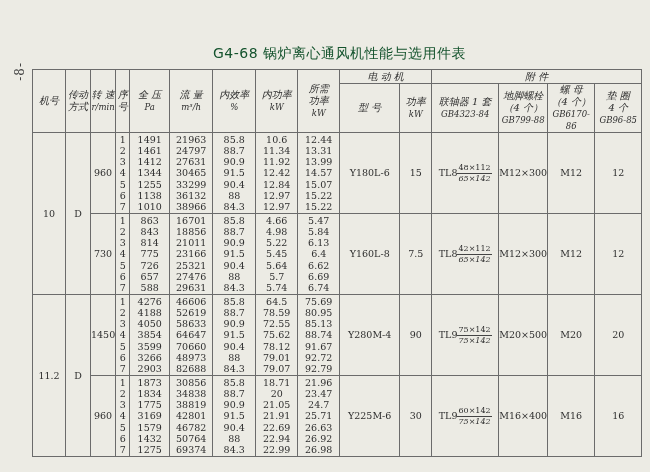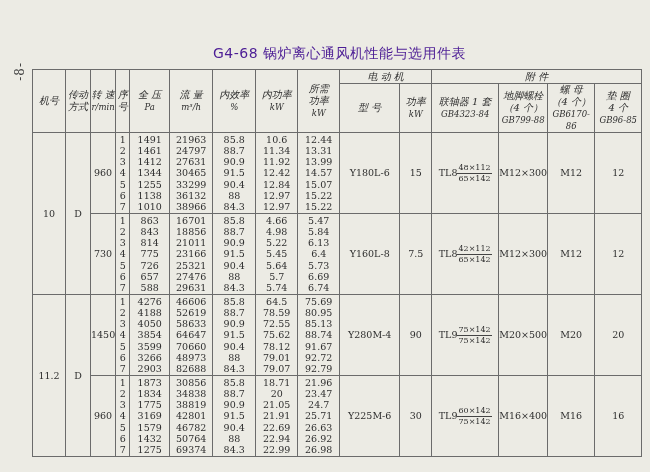--- a/index.html
+++ b/index.html
@@ -11,40 +11,40 @@
     position:relative;
   }
   .page-num {
     position:absolute; left:13px; top:62px;
     writing-mode:vertical-rl; transform:rotate(180deg);
     font-size:12px; color:#444; letter-spacing:1px;
   }
   .title {
     position:absolute; left:213px; top:45px;
     font-family:"DejaVu Sans","Liberation Sans",sans-serif;
-    font-size:14px; color:#4c1d95; letter-spacing:0.5px;
+    font-size:14px; color:#14532d; letter-spacing:0.5px;
   }
   table.main {
     position:absolute; left:32px; top:69px;
     border-collapse:collapse;
     font-size:9.5px; line-height:11.3px;
     background:transparent;
   }
   table.main td, table.main th {
     border:1px solid #6b6b6b;
     padding:0; text-align:center; vertical-align:middle;
     font-weight:normal;
   }
   table.main th { font-size:10px; line-height:12px;font-style:italic; }
   .sub { font-size:8.5px; }
   td.stack { padding:1px 0; }
   .stack div { height:11.2px; line-height:11.2px; white-space:nowrap; }
   .frac { display:inline-block; vertical-align:middle; font-size:8px; line-height:10px; text-align:center; }
   .frac .num { border-bottom:1px solid #444; display:block; padding:0 1px; }
-  .frac .den { display:block; padding:0 1px; }
+  .frac .den { display:block; padding:0 1px;font-style:italic; }
   .thick-top td { border-top:2px solid #5a5a5a; }
 </style>
 </head>
 <body>
 
 <div class="page-num">-8-</div>
 <div class="title">G4-68 锅炉离心通风机性能与选用件表</div>
 
 <table class="main">
   <colgroup>
@@ -234,21 +234,21 @@
           <div>5.45</div>
           <div>5.64</div>
           <div>5.7</div>
           <div>5.74</div>
         </td>
         <td class="stack">
           <div>5.47</div>
           <div>5.84</div>
           <div>6.13</div>
           <div>6.4</div>
-          <div>5.73</div>
+          <div>6.62</div>
           <div>6.69</div>
           <div>6.74</div>
         </td>
         <td>Y160L-8</td>
         <td>7.5</td>
         <td><span>TL8</span><span class="frac"><span class="num">42×112</span><span class="den">65×142</span></span></td>
         <td>M12×300</td>
         <td>M12</td>
         <td>12</td>
       </tr>

